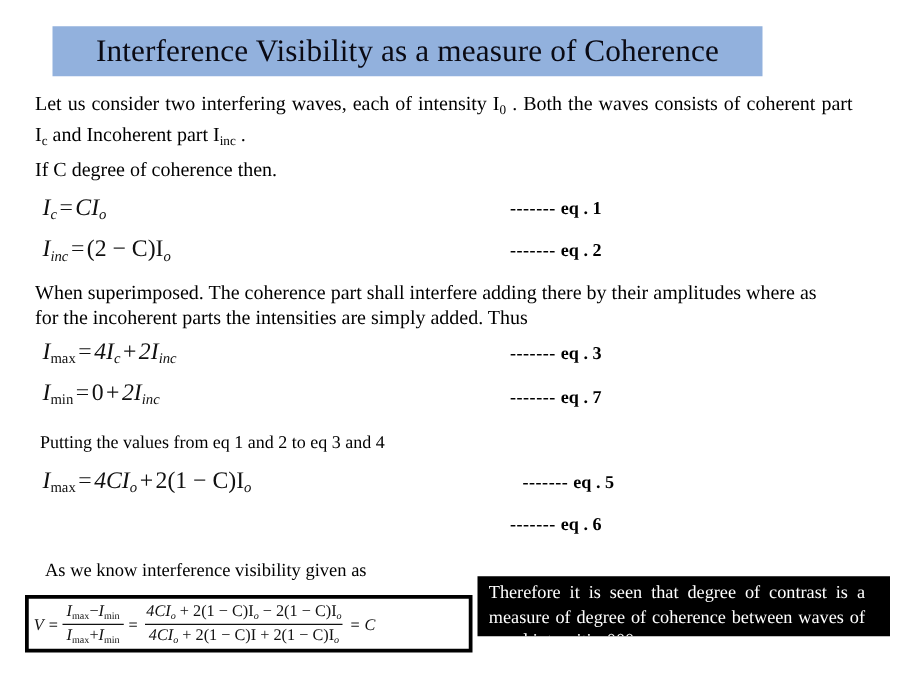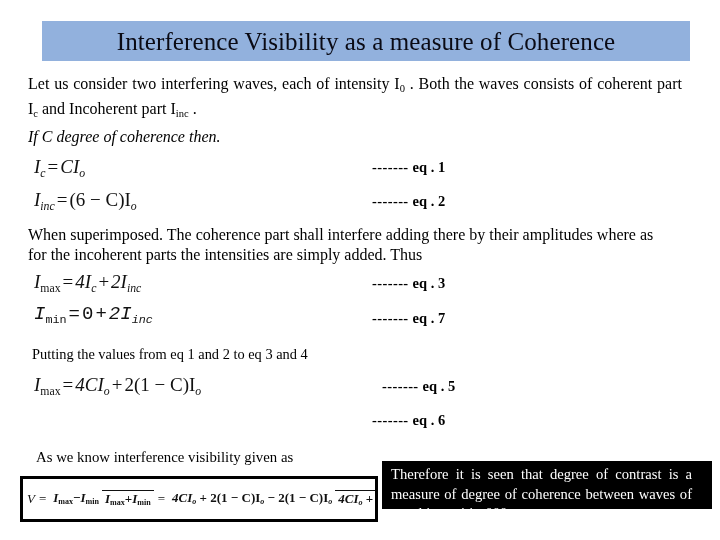--- a/index.html
+++ b/index.html
@@ -19,21 +19,21 @@
     position: absolute;
     inset: 0;
     background: #ffffff;
   }
 
   
   .title-band {
     position: absolute;
     left: 42px;
     top: 21px;
-    width: 648px;
+    width: 568px;
     height: 40px;
     background: #92b1dd;
     display: flex;
     align-items: center;
     justify-content: center;
   }
   .title-text {
     font-size: 25px;
     line-height: 1;
     letter-spacing: 0.1px;
@@ -46,21 +46,21 @@
     position: absolute;
     font-size: 16px;
     line-height: 20px;
     color: #000;
   }
   .para.justify {
     text-align: justify;
     text-align-last: left;
   }
   .p-intro  { left: 28px; top: 74px;  width: 654px; }
-  .p-ifc    { left: 28px; top: 127px; width: 600px; font-style: italic; }
+  .p-ifc    { left: 28px; top: 127px; width: 600px; }
   .p-super  { left: 28px; top: 225px; width: 646px; }
   .p-putting{ left: 32px; top: 344px; width: 600px; font-size: 14.4px; }
   .p-know   { left: 36px; top: 447px; width: 400px; font-size: 14.8px; }
 
   sub.ss {
     font-size: 0.66em;
     vertical-align: -0.28em;
     letter-spacing: 0;
   }
 
@@ -79,33 +79,34 @@
     font-size: 0.62em;
     vertical-align: -0.3em;
     font-style: italic;
   }
   .eqline sub.rm { font-style: normal; }
   .eqline .op { font-style: normal; padding: 0 2px; }
 
   .eq1 { left: 34px; top: 157px; }
   .eq2 { left: 34px; top: 190px; }
   .eq3 { left: 34px; top: 272px; }
-  .eq4 { left: 34px; top: 305px; font-family: Liberation Mono, monospace; }
+  .eq4 { left: 34px; top: 305px; }
   .eq5 { left: 34px; top: 375px; }
   .eq6 { left: 34px; top: 408px; }
 
   
   .eqlabel {
     position: absolute;
     font-family: "Liberation Serif", "DejaVu Serif", serif;
     font-size: 14.5px;
     font-weight: bold;
     line-height: 1;
     white-space: nowrap;
     color: #000;
+    margin-left: 36px;
   }
   .eqlabel .dashes {
     font-weight: bold;
     letter-spacing: 0.4px;
     margin-right: 4px;
   }
   .lab1 { left: 372px; top: 160px; }
   .lab2 { left: 372px; top: 194px; }
   .lab3 { left: 372px; top: 276px; }
   .lab4 { left: 372px; top: 311px; }
@@ -132,25 +133,24 @@
     align-items: center;
     font-style: italic;
     font-size: 13px;
     line-height: 1;
     color: #111;
     white-space: nowrap;
   }
   .mathrow .rel { font-style: normal; padding: 0 4px; }
   .frac {
     display: inline-flex;
-    flex-direction: row;
+    flex-direction: column;
     align-items: center;
     vertical-align: middle;
     line-height: 1.12;
-    font-weight: bold;
   }
   .frac .num { padding: 0 3px 1px 3px; }
   .frac .den {
     padding: 1px 3px 0 3px;
     border-top: 1.4px solid #111;
   }
   .mathrow sub {
     font-size: 0.62em;
     vertical-align: -0.28em;
   }
@@ -184,21 +184,21 @@
     <div class="title-text">Interference Visibility as a measure of Coherence</div>
   </div>
 
   <div class="para p-intro justify"><span>Let us consider two interfering waves, each of intensity I</span><sub class="ss">0</sub><span> . Both the waves consists of coherent part I</span><sub class="ss">c</sub><span>  and Incoherent part I</span><sub class="ss">inc</sub><span> .</span></div>
 
   <div class="para p-ifc">If C degree of coherence then.</div>
 
   <div class="eqline eq1"><span>I</span><sub>c</sub><span class="op">=</span><span>CI</span><sub>o</sub></div>
   <div class="eqlabel lab1"><span class="dashes">-------</span><span>eq . 1</span></div>
 
-  <div class="eqline eq2"><span>I</span><sub>inc</sub><span class="op">=</span><span class="up">(6 − C)I</span><sub>o</sub></div>
+  <div class="eqline eq2"><span>I</span><sub>inc</sub><span class="op">=</span><span class="up">(2 − C)I</span><sub>o</sub></div>
   <div class="eqlabel lab2"><span class="dashes">-------</span><span>eq . 2</span></div>
 
   <div class="para p-super">When superimposed. The coherence part shall interfere adding there by their amplitudes where as for the incoherent parts the intensities are simply added. Thus</div>
 
   <div class="eqline eq3"><span>I</span><sub class="rm">max</sub><span class="op">=</span><span>4I</span><sub>c</sub><span class="op">+</span><span>2I</span><sub>inc</sub></div>
   <div class="eqlabel lab3"><span class="dashes">-------</span><span>eq . 3</span></div>
 
   <div class="eqline eq4"><span>I</span><sub class="rm">min</sub><span class="op">=</span><span class="up">0</span><span class="op">+</span><span>2I</span><sub>inc</sub></div>
   <div class="eqlabel lab4"><span class="dashes">-------</span><span>eq . 7</span></div>
 

